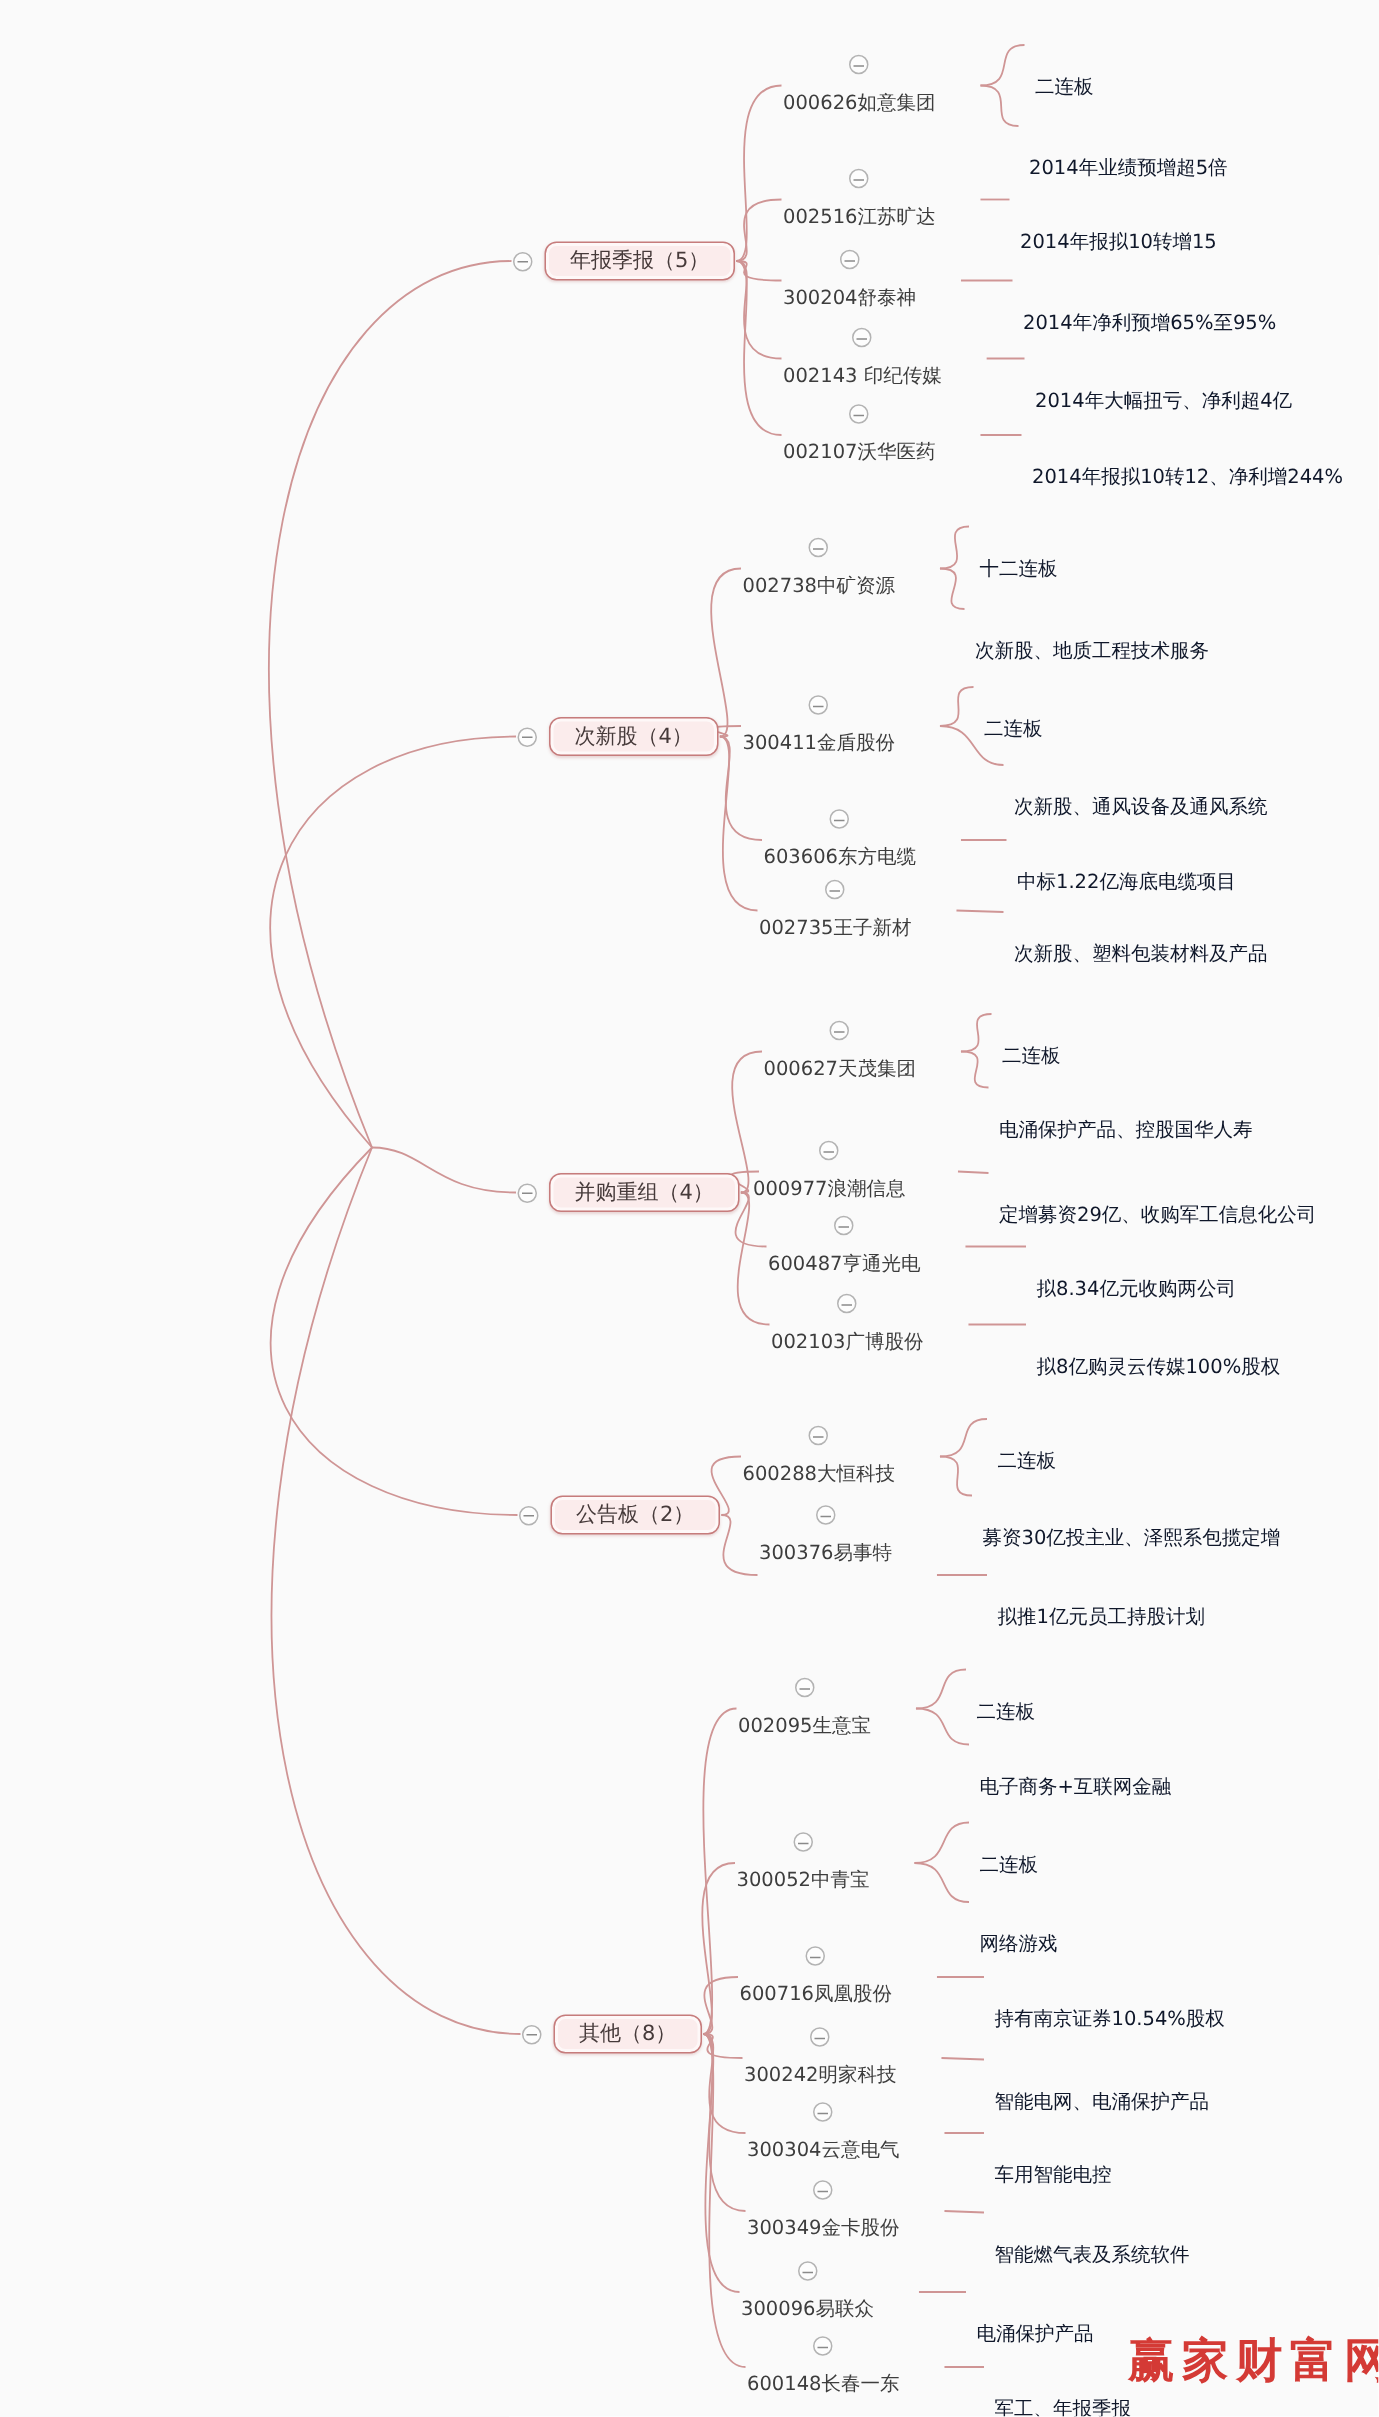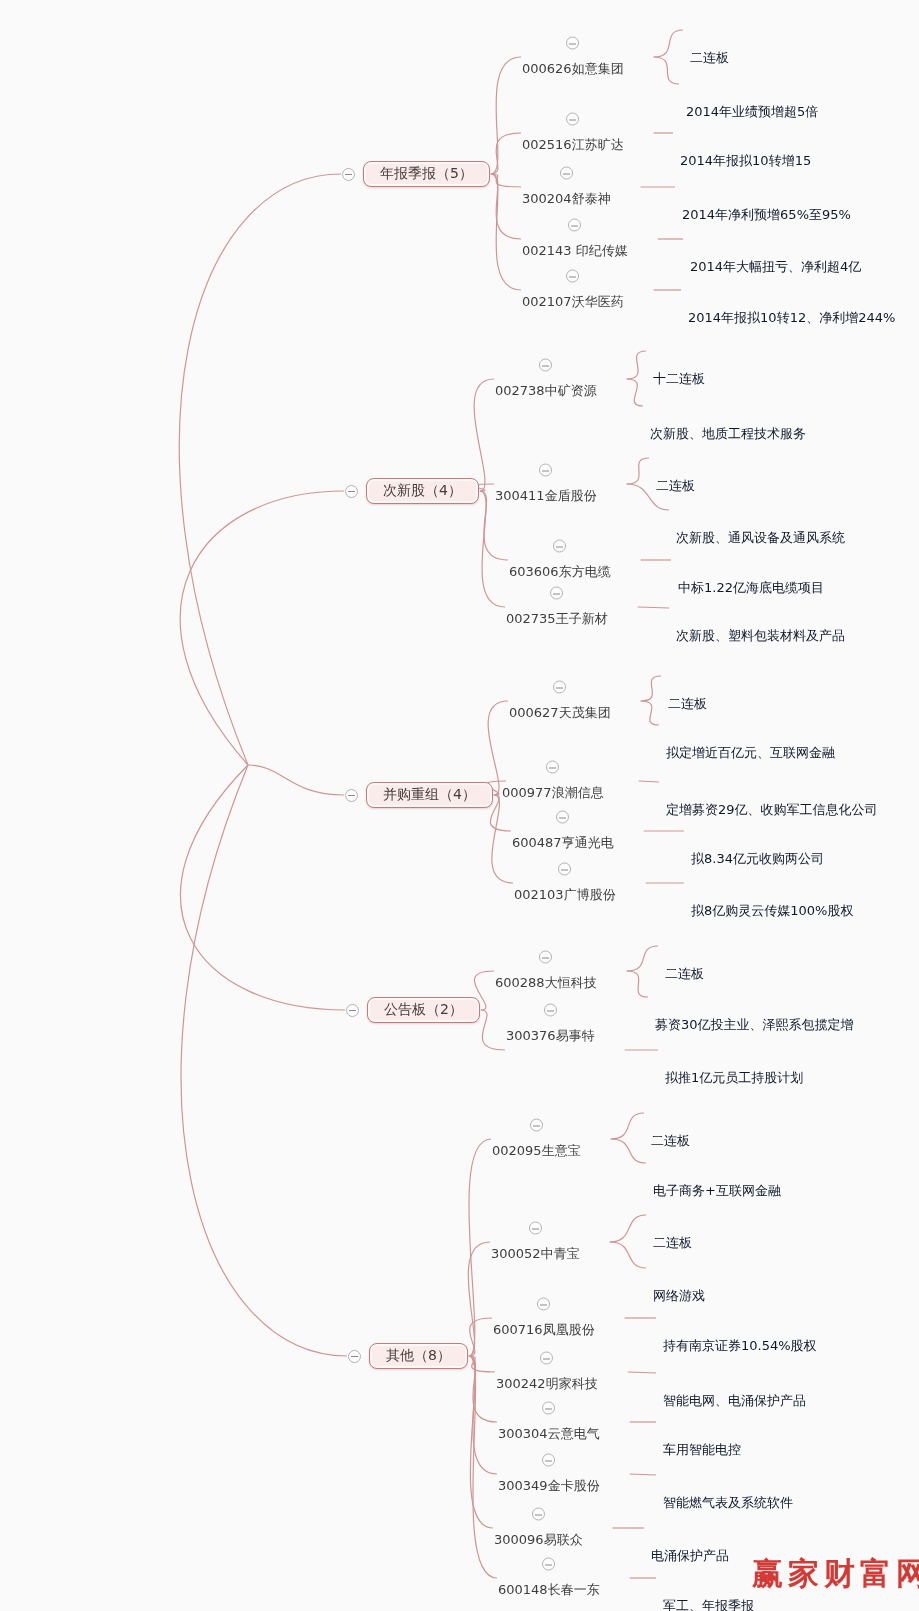--- a/index.html
+++ b/index.html
@@ -216,21 +216,21 @@
   <div class="leaf" style="left:688px;top:290px">2014年报拟10转12、净利增244%</div>
 
   <div class="leaf" style="left:653px;top:351px">十二连板</div>
   <div class="leaf" style="left:650px;top:406px">次新股、地质工程技术服务</div>
   <div class="leaf" style="left:656px;top:458px">二连板</div>
   <div class="leaf" style="left:676px;top:510px">次新股、通风设备及通风系统</div>
   <div class="leaf" style="left:678px;top:560px">中标1.22亿海底电缆项目</div>
   <div class="leaf" style="left:676px;top:608px">次新股、塑料包装材料及产品</div>
 
   <div class="leaf" style="left:668px;top:676px">二连板</div>
-  <div class="leaf" style="left:666px;top:725px">拟定增近百亿元、互联网金融</div>
+  <div class="leaf" style="left:666px;top:725px">电涌保护产品、控股国华人寿</div>
   <div class="leaf" style="left:666px;top:782px">定增募资29亿、收购军工信息化公司</div>
   <div class="leaf" style="left:691px;top:831px">拟8.34亿元收购两公司</div>
   <div class="leaf" style="left:691px;top:883px">拟8亿购灵云传媒100%股权</div>
 
   <div class="leaf" style="left:665px;top:946px">二连板</div>
   <div class="leaf" style="left:655px;top:997px">募资30亿投主业、泽熙系包揽定增</div>
   <div class="leaf" style="left:665px;top:1050px">拟推1亿元员工持股计划</div>
 
   <div class="leaf" style="left:651px;top:1113px">二连板</div>
   <div class="leaf" style="left:653px;top:1163px">电子商务+互联网金融</div>

